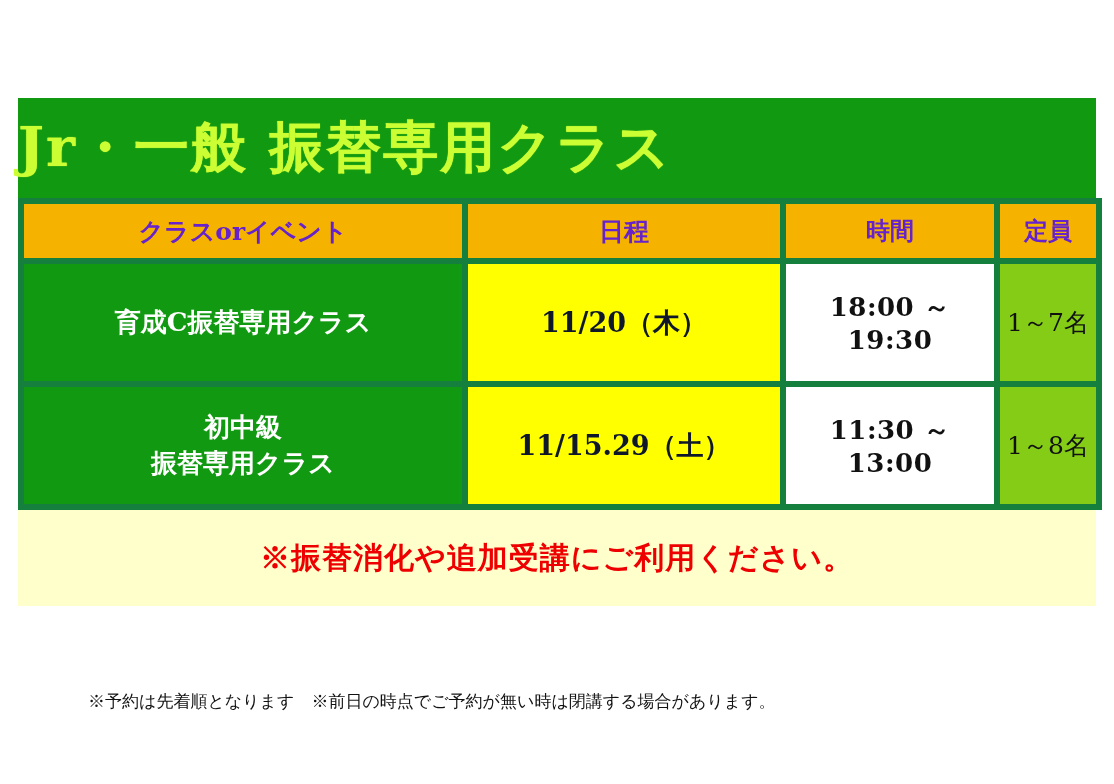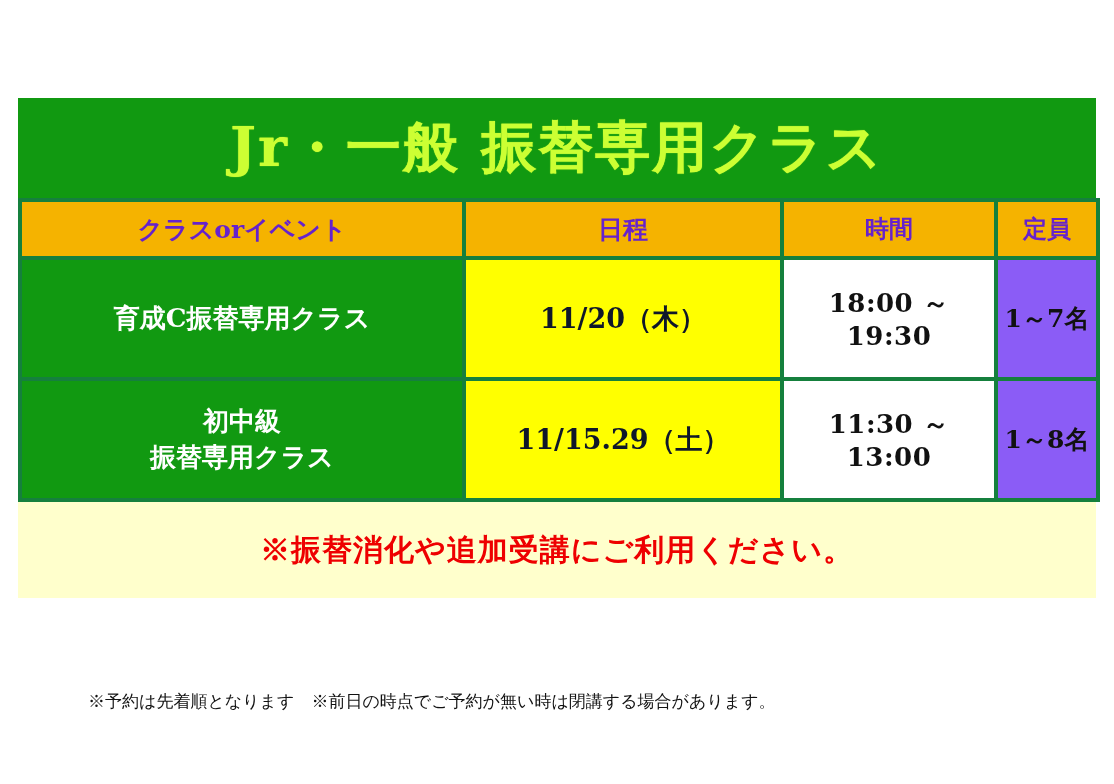--- a/index.html
+++ b/index.html
@@ -26,21 +26,21 @@
     width: 1078px;
     height: 500px;
   }
   
   .title-banner {
     position: relative;
     height: 100px;
     background: #119911;
     display: flex;
     align-items: center;
-    justify-content: center;
+    justify-content: flex-start;
     box-sizing: border-box;
   }
   .title-main {
     font-family: "DejaVu Serif", serif;
     font-weight: bold;
     font-size: 55px;
     color: #ccff33;
     letter-spacing: 2px;
     white-space: nowrap;
     text-shadow: 0 0 1px #ccff33;
@@ -55,21 +55,21 @@
     text-shadow: 0 0 1px #ccff33;
   }
   
   table.schedule {
     border-collapse: collapse;
     table-layout: fixed;
     width: 1078px;
     margin: 0;
   }
   table.schedule td, table.schedule th {
-    border: 4px solid #15803d;
+    border: 6px solid #15803d;
     padding: 0;
     text-align: center;
     vertical-align: middle;
   }
   .col-class { width: 444px; }
   .col-date  { width: 318px; }
   .col-time  { width: 214px; }
   .col-cap   { width: 102px; }
 
   thead th {
@@ -103,24 +103,24 @@
   }
   td.cell-time {
     background: #ffffff;
     color: #111111;
     font-size: 26px;
     font-weight: bold;
     letter-spacing: 0.5px;
     border-radius: 12px;
   }
   td.cell-cap {
-    background: #8b5cf6;
+    background: #84cc16;
     color: #111111;
     font-size: 25px;
-    font-weight: bold;
+    font-weight: normal;
   }
   .two-line span { display: block; }
 
   
   .notice-band {
     width: 1078px;
     height: 96px;
     background: #ffffcc;
     display: flex;
     align-items: center;

